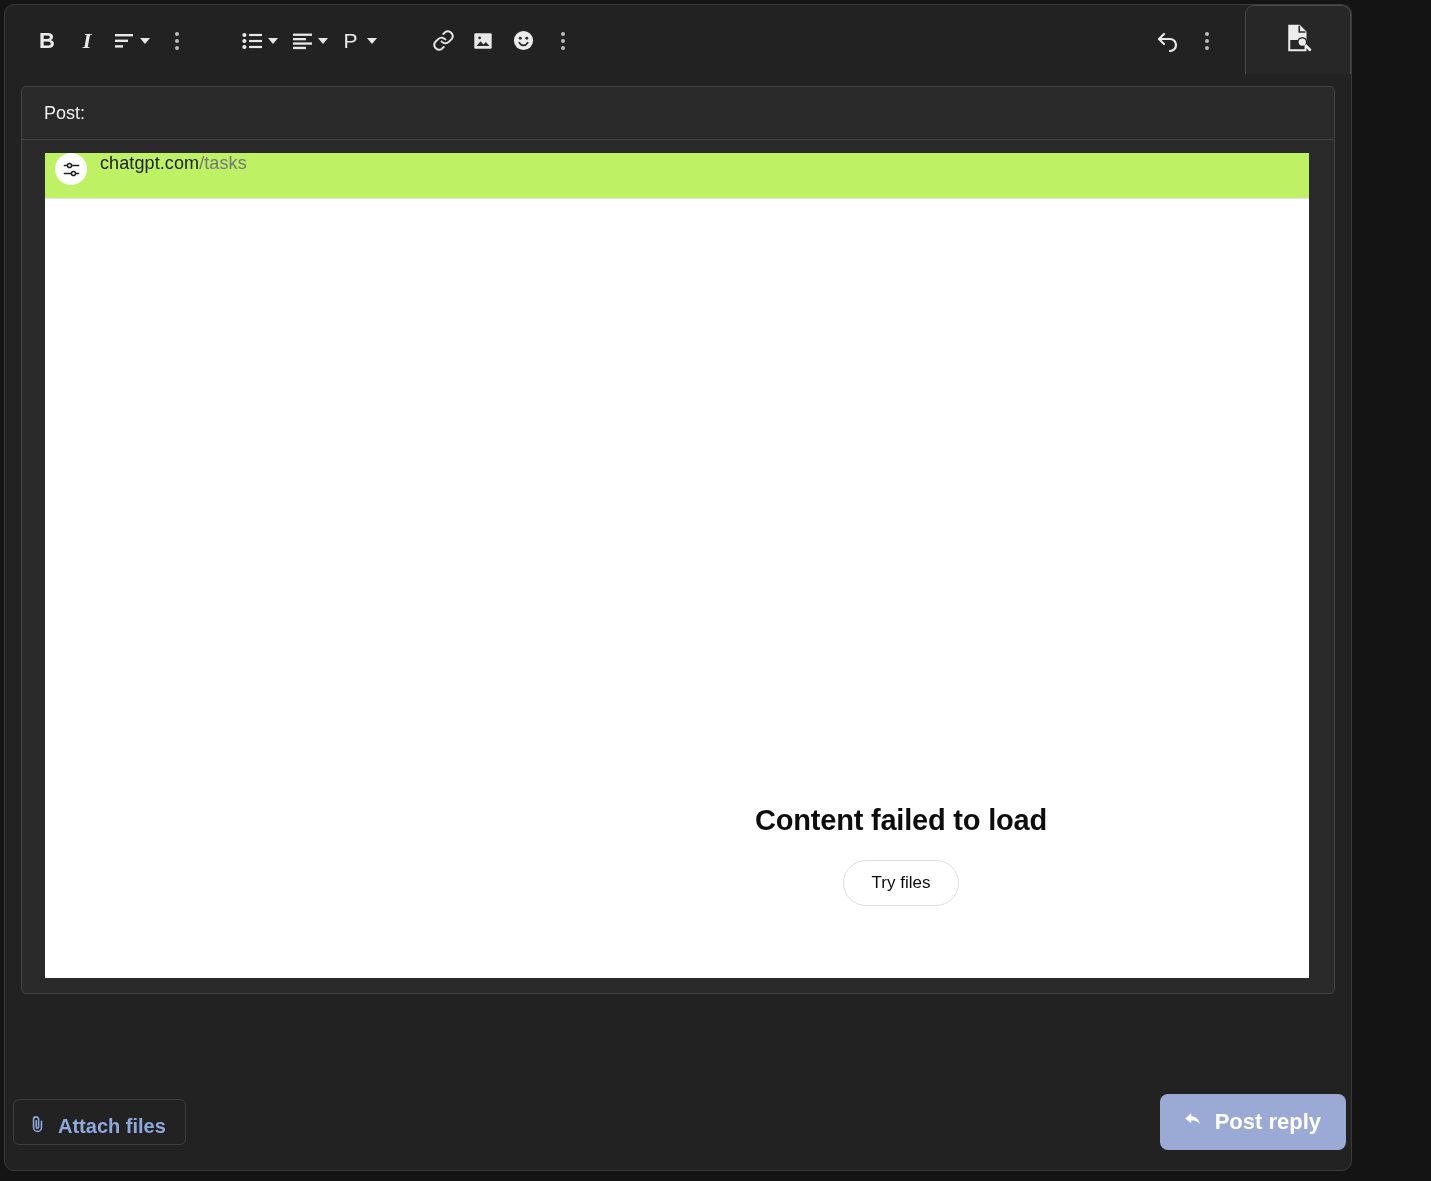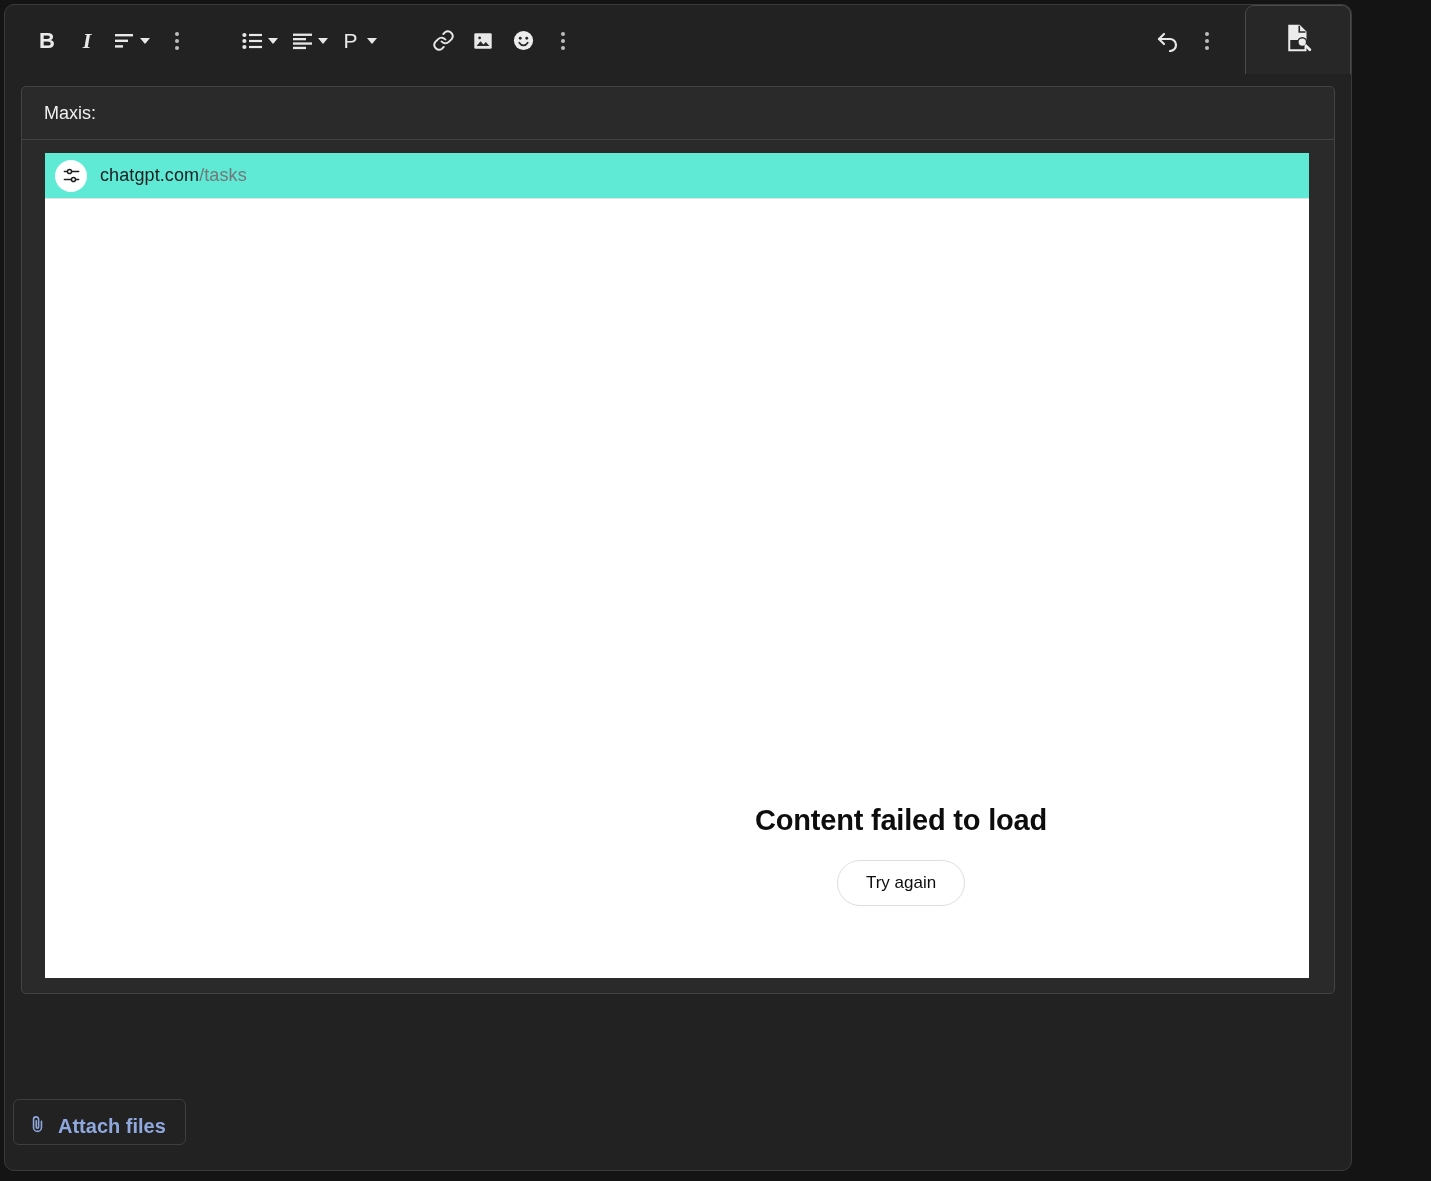--- a/index.html
+++ b/index.html
@@ -135,23 +135,23 @@
 
   
   #embed-frame {
     background: #ffffff;
     height: 825px;
     position: relative;
     overflow: hidden;
   }
   #embed-urlbar {
     height: 46px;
-    background: #5eead4;
-    display: flex;
-    align-items: center;
+    background: #bef264;
+    display: flex;
+    align-items: flex-start;
     padding-left: 10px;
     box-sizing: border-box;
     border-bottom: 1px solid #e3e3e3;
   }
   #site-settings-icon {
     width: 32px; height: 32px;
     border-radius: 50%;
     background: #ffffff;
     display: flex;
     align-items: center;
@@ -392,21 +392,21 @@
           <path d="M18.3 18.2l3.2 3.2" stroke="#ececec" stroke-width="2.2" stroke-linecap="round"></path>
         </svg>
       </span>
     </div>
   </div>
 
   <div id="editor-body">
 
     <div id="quote-block">
 
-      <div id="quote-header">Maxis:</div>
+      <div id="quote-header">Post:</div>
 
       <div id="quote-content">
 
         <div id="embed-frame">
 
           <div id="embed-urlbar">
             <span id="site-settings-icon">
               <svg width="19" height="19" viewBox="0 0 24 24" fill="none" stroke="#1f1f1f" stroke-width="1.9" stroke-linecap="round">
                 <line x1="13" y1="7" x2="21" y2="7"></line>
                 <line x1="3" y1="7" x2="6" y2="7"></line>
@@ -416,21 +416,21 @@
                 <circle cx="14.5" cy="17" r="2.6"></circle>
               </svg>
             </span>
             <span id="embed-url"><span>chatgpt.com</span><span class="path">/tasks</span></span>
           </div>
 
           <div id="embed-viewport">
             <div id="embed-error">
               <div id="embed-error-wrap">
                 <div id="error-title">Content failed to load</div>
-                <div id="try-again-button">Try again</div>
+                <div id="try-again-button">Try files</div>
               </div>
             </div>
           </div>
 
         </div>
       </div>
     </div>
 
   </div>
 
@@ -438,15 +438,23 @@
 
     <div id="attach-files-button">
       <span>
         <svg width="19" height="22" viewBox="0 0 24 24" fill="none" stroke="#8fa8dd" stroke-width="2" stroke-linecap="round" stroke-linejoin="round">
           <path d="M17 8.5v7.8a5 5 0 0 1-10 0V6.2a3.2 3.2 0 0 1 6.4 0v9.7a1.5 1.5 0 0 1-3 0V8"></path>
         </svg>
       </span>
       <span>Attach files</span>
     </div>
 
+    <div id="post-reply-button">
+      <span>
+        <svg width="23" height="20" viewBox="0 0 24 24" fill="#ffffff">
+          <path d="M10.5 5.2v3.6c5.6.3 9.2 3.6 10.2 8.9-2.4-2.9-5.5-4.3-10.2-4.3v3.7L3.2 11.4z"></path>
+        </svg>
+      </span>
+      <span>Post reply</span>
+    </div>
 
   </div>
 </div>
 
 </body></html>

